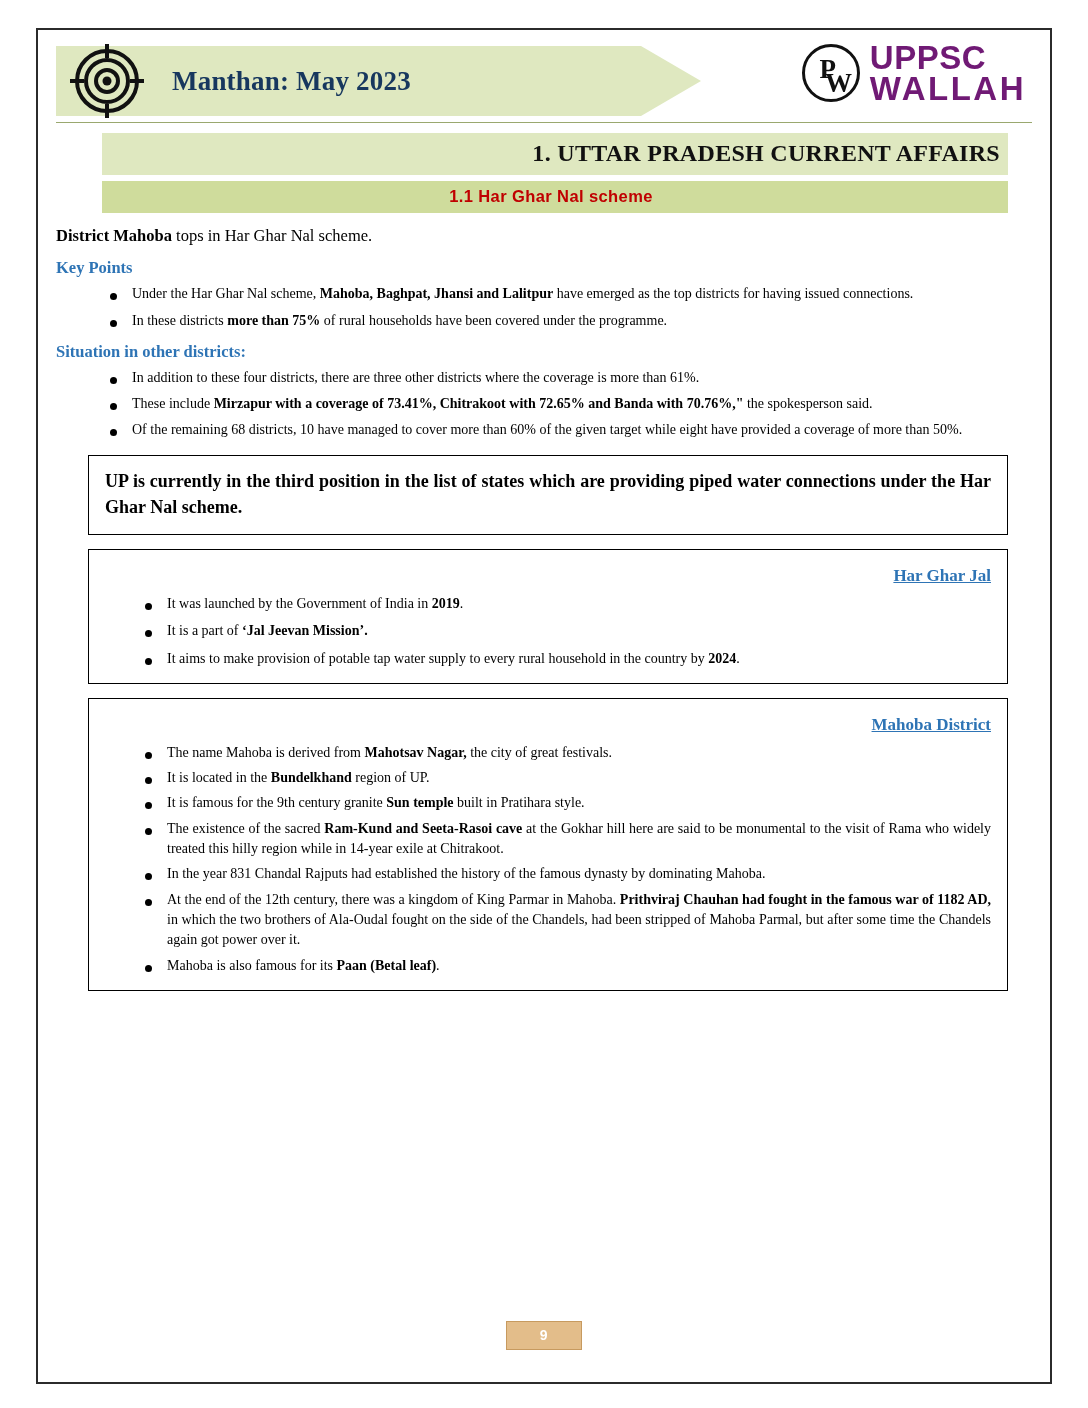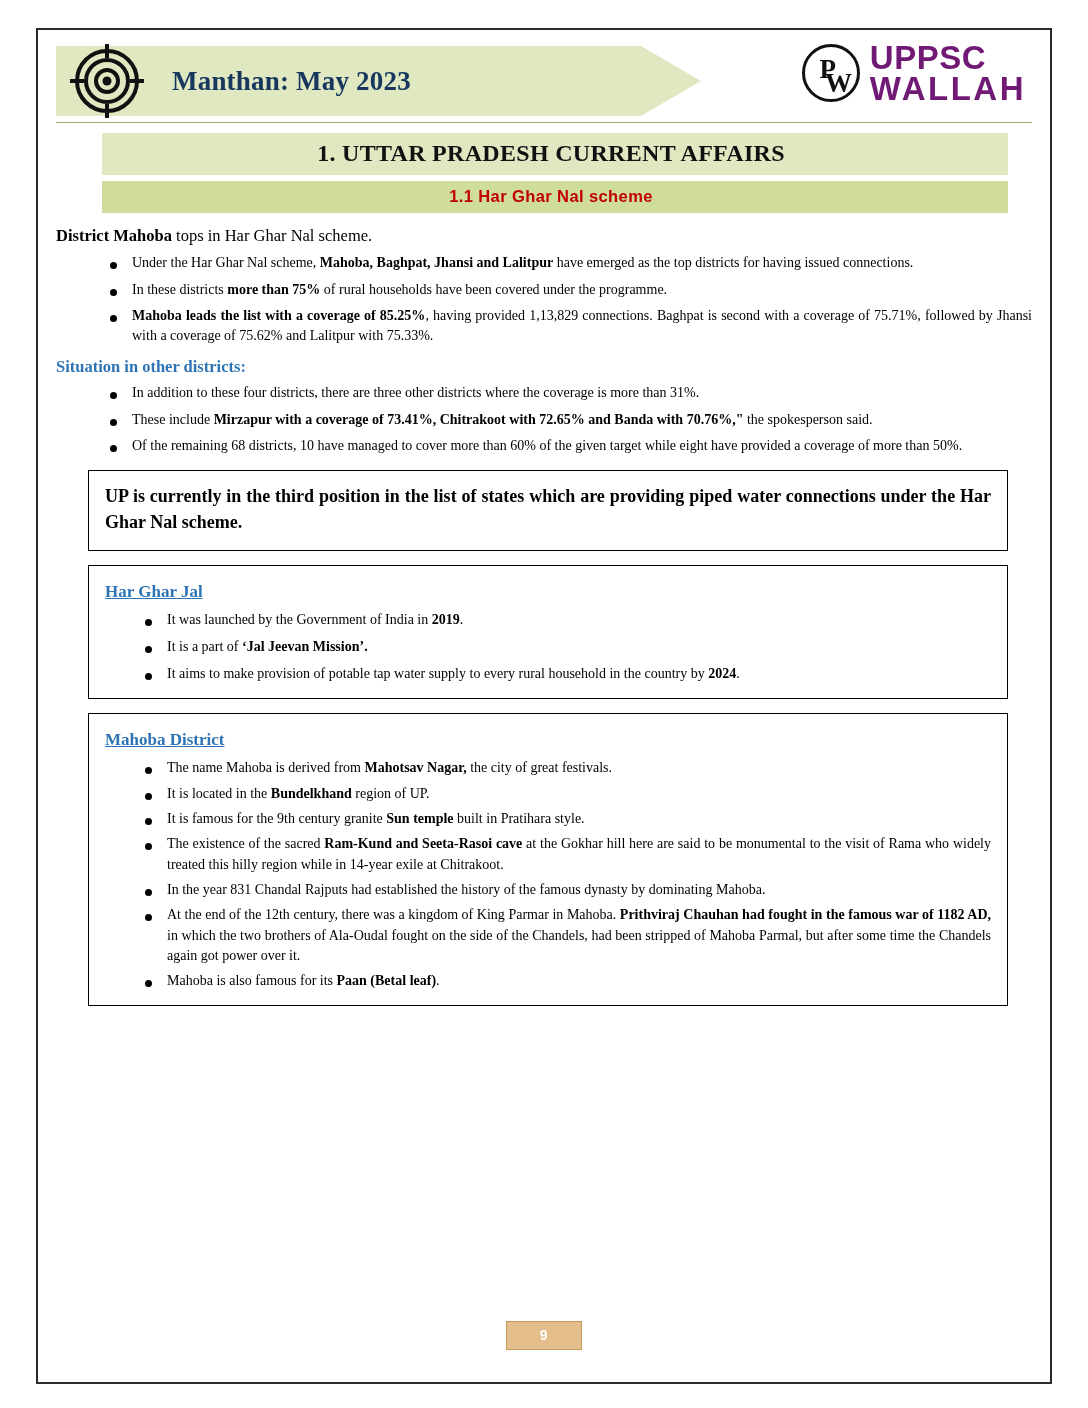--- a/index.html
+++ b/index.html
@@ -91,21 +91,21 @@
   .brand-text .l2 { letter-spacing: 2.5px; }
   .header-rule {
     border: 0;
     border-top: 1.5px solid #9aa86f;
     margin: 2px 0 10px 0;
   }
 
   
   .chapter-banner {
     background: #dfe8c0;
-    text-align: center;
+    text-align: right;
     font-family: "Liberation Serif", serif;
     font-weight: bold;
     font-size: 24px;
     color: #111;
     padding: 7px 8px 8px 0;
     margin: 2px 24px 0 46px;
     letter-spacing: 0.3px;
   }
   .topic-banner {
     background: #cfdc9c;
@@ -161,21 +161,21 @@
     padding: 12px 16px 14px 16px;
   }
   .box p.note {
     margin: 0;
     font-size: 18px;
     font-weight: bold;
     line-height: 1.45;
     text-align: justify;
   }
   .box-title {
-    text-align: left;
+    text-align: right;
     color: #2e74b5;
     font-weight: bold;
     font-size: 17px;
     text-decoration: underline;
     margin: 4px 0 8px 0;
   }
   .box ul.bullets {
     padding-left: 32px;
   }
   .box ul.bullets > li { margin-top: 7px; }
@@ -237,36 +237,34 @@
     </div>
     <hr class="header-rule">
 
     <div class="chapter-banner">1. UTTAR PRADESH CURRENT AFFAIRS</div>
     <div class="topic-banner">1.1 Har Ghar Nal scheme</div>
 
     <p class="lead">
       <b>District Mahoba</b><span> tops in Har Ghar Nal scheme.</span>
     </p>
 
+    <div class="subhead">Key Points</div>
     <ul class="bullets">
       <li>
         <span>Under the Har Ghar Nal scheme, </span><b>Mahoba, Baghpat, Jhansi and Lalitpur</b><span> have emerged as the top districts for having issued connections.</span>
       </li>
       <li>
         <span>In these districts </span><b>more than 75%</b><span> of rural households have been covered under the programme.</span>
-      </li>
-      <li>
-        <span></span><b>Mahoba leads the list with a coverage of 85.25%</b><span>, having provided 1,13,829 connections. Baghpat is second with a coverage of 75.71%, followed by Jhansi with a coverage of 75.62% and Lalitpur with 75.33%.</span>
       </li>
     </ul>
 
     <div class="subhead">Situation in other districts:</div>
     <ul class="bullets">
       <li>
-        <span>In addition to these four districts, there are three other districts where the coverage is more than 31%.</span><b></b><span></span>
+        <span>In addition to these four districts, there are three other districts where the coverage is more than 61%.</span><b></b><span></span>
       </li>
       <li>
         <span>These include </span><b>Mirzapur with a coverage of 73.41%, Chitrakoot with 72.65% and Banda with 70.76%,"</b><span> the spokesperson said.</span>
       </li>
       <li>
         <span>Of the remaining 68 districts, 10 have managed to cover more than 60% of the given target while eight have provided a coverage of more than 50%.</span><b></b><span></span>
       </li>
     </ul>
 
     <div class="box">

